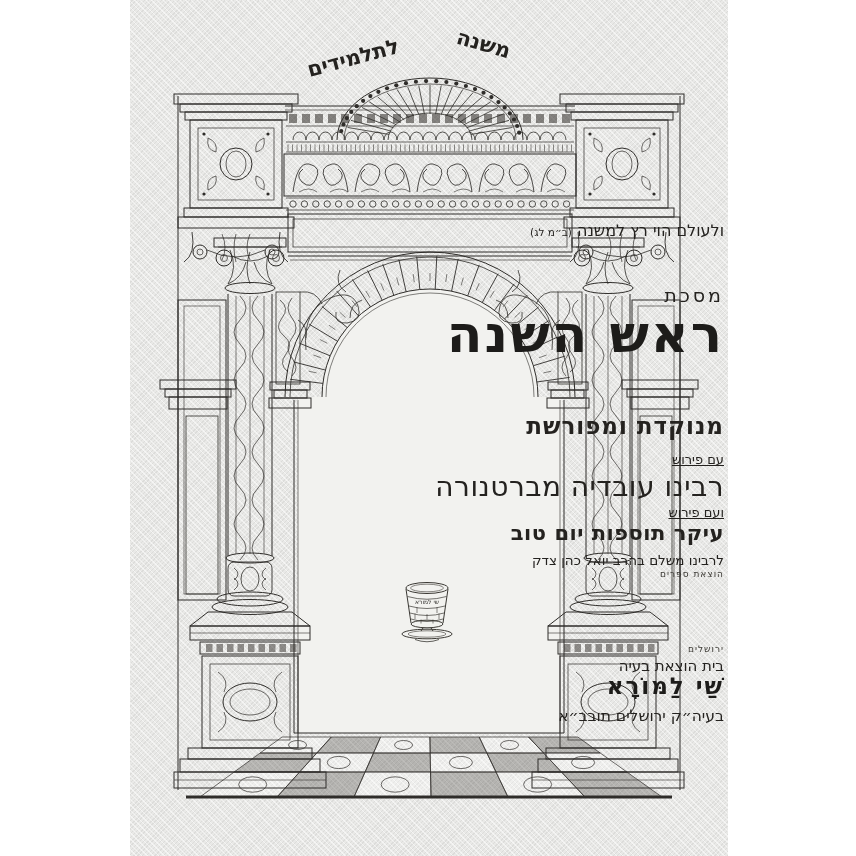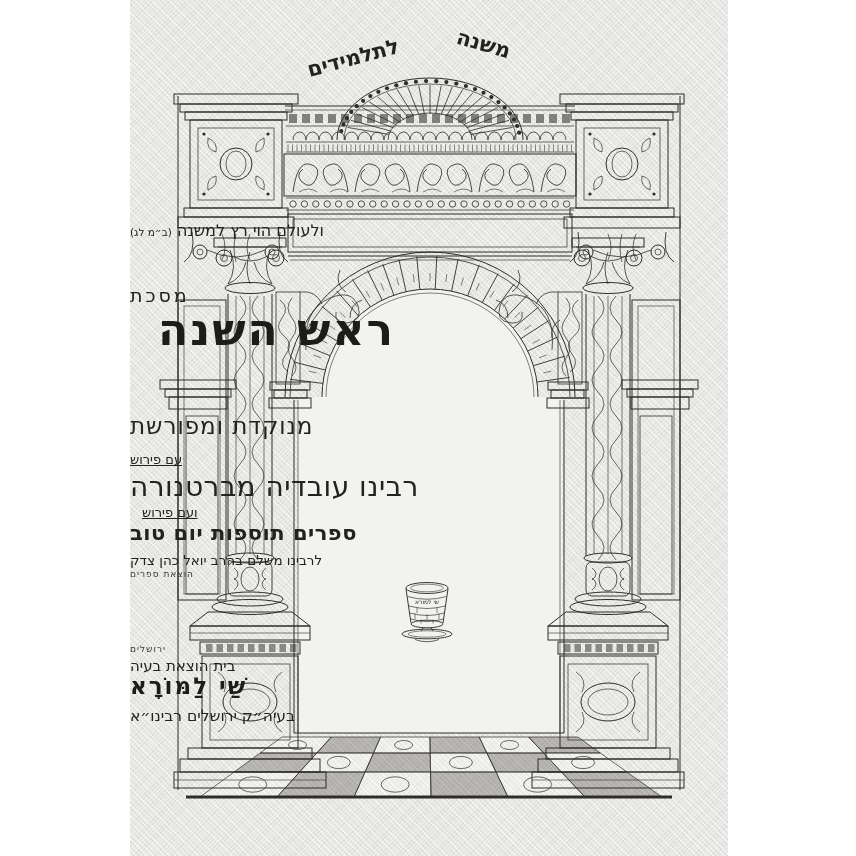--- a/index.html
+++ b/index.html
@@ -5,27 +5,27 @@
   html,body{margin:0;padding:0;}
   body{width:856px;height:856px;background:#ffffff;position:relative;overflow:hidden;
        font-family:"DejaVu Sans",sans-serif;}
   .page{position:absolute;left:130px;top:0;width:598px;height:856px;
         background-color:#e9e9e7;
         background-image:
           repeating-linear-gradient(45deg,rgba(255,255,255,.55) 0 1px,rgba(0,0,0,0) 1px 4px),
           repeating-linear-gradient(-45deg,rgba(148,148,146,.15) 0 1px,rgba(0,0,0,0) 1px 3px);}
   svg.engraving{position:absolute;left:0;top:0;}
   .texts{position:absolute;left:0;top:0;width:598px;height:856px;direction:rtl;color:#24221f;}
-  .tx{position:absolute;left:0;right:4px;text-align:left;white-space:nowrap;}
+  .tx{position:absolute;left:0;right:4px;text-align:right;white-space:nowrap;}
   .aw{position:absolute;font-weight:bold;font-size:21px;white-space:nowrap;}
   .motto{top:221px;font-size:16px;}
   .motto .src{font-size:10.5px;}
   .masechet{top:284px;font-size:19px;letter-spacing:3px;}
-  .title{top:304px;font-size:44px;font-weight:bold;letter-spacing:2px;color:#1d1c1a;padding-left:28px;}
-  .subtitle{top:413px;font-size:23px;font-weight:normal;letter-spacing:1px;}
+  .title{top:304px;font-size:52px;font-weight:bold;letter-spacing:2px;color:#1d1c1a;padding-left:28px;}
+  .subtitle{top:413px;font-size:23px;font-weight:bold;letter-spacing:1px;}
   .small{font-size:13px;text-decoration:underline;}
   .c1intro{top:452px;}
   .c1name{top:470px;font-size:28px;font-weight:normal;letter-spacing:.5px;}
   .c2intro{top:505px;padding-left:12px;}
   .c2name{top:521px;font-size:21px;font-weight:bold;letter-spacing:.5px;}
   .c2auth{top:552px;font-size:13.5px;}
   .logoarc{font-size:9px;letter-spacing:1px;color:#3a3833;}
   .logotop{top:569px;}
   .logobot{top:644px;}
   .cupwrap{top:579px;}
@@ -426,21 +426,21 @@
 
     <div class="tx masechet">מסכת</div>
     <div class="tx title">ראש השנה</div>
 
     <div class="tx subtitle">מנוקדת ומפורשת</div>
 
     <div class="tx small c1intro">עם פירוש</div>
     <div class="tx c1name">רבינו עובדיה מברטנורה</div>
 
     <div class="tx small c2intro">ועם פירוש</div>
-    <div class="tx c2name">ספרים תוספות יום טוב</div>
+    <div class="tx c2name">עיקר תוספות יום טוב</div>
     <div class="tx c2auth">לרבינו משלם בהרב יואל כהן צדק</div>
 
     <div class="tx logoarc logotop">הוצאת ספרים</div>
 
     <div class="tx cupwrap">
       <svg width="64" height="66" viewBox="0 0 64 66">
         <g stroke="#3a3833" fill="none" stroke-width="1">
           <ellipse cx="32" cy="9" rx="21" ry="5.5"></ellipse>
           <ellipse cx="32" cy="9" rx="16.5" ry="3.8" stroke-width=".6"></ellipse>
           <path d="M11,10 L16,44 M53,10 L48,44"></path>
@@ -453,15 +453,15 @@
           <path d="M20,60.5 Q32,65 44,60.5" stroke-width=".8"></path>
         </g>
         <text x="32" y="25" text-anchor="middle" font-size="6" fill="#2f2d2a">שי למורא</text>
       </svg>
     </div>
 
     <div class="tx logoarc logobot">ירושלים</div>
 
     <div class="tx imp1">בית הוצאת בעיה</div>
     <div class="tx pub">שַׁי לַמּוֹרָא</div>
-    <div class="tx imp3">בעיה״ק ירושלים רבינו״א</div>
+    <div class="tx imp3">בעיה״ק ירושלים תובב״א</div>
   </div>
 </div>
 
 </body></html>

